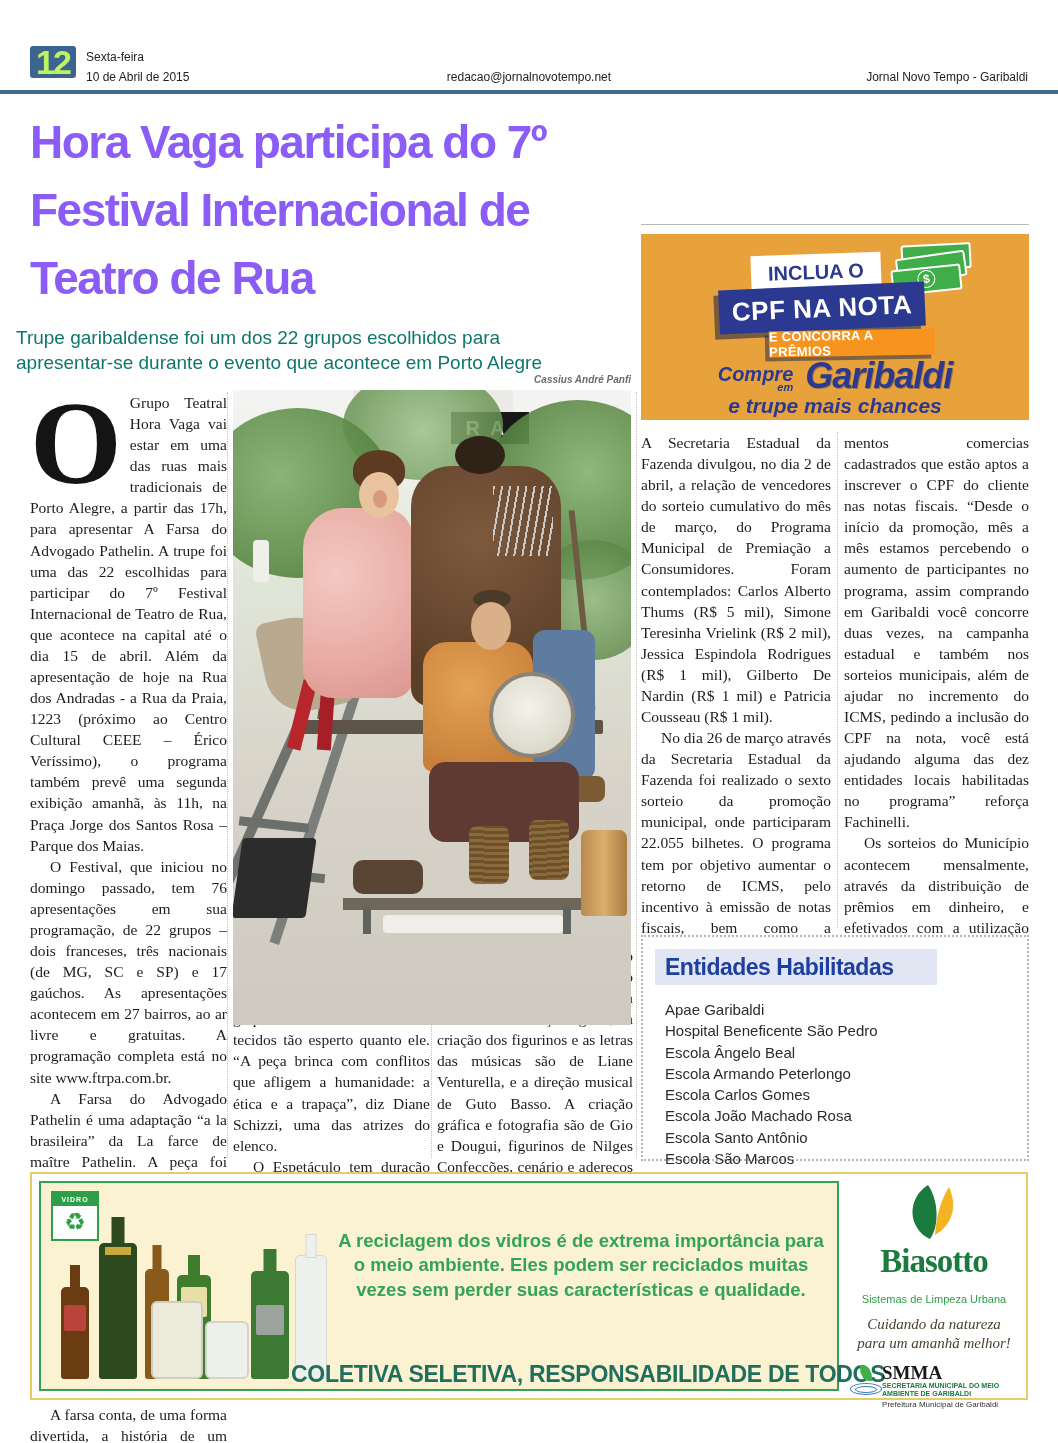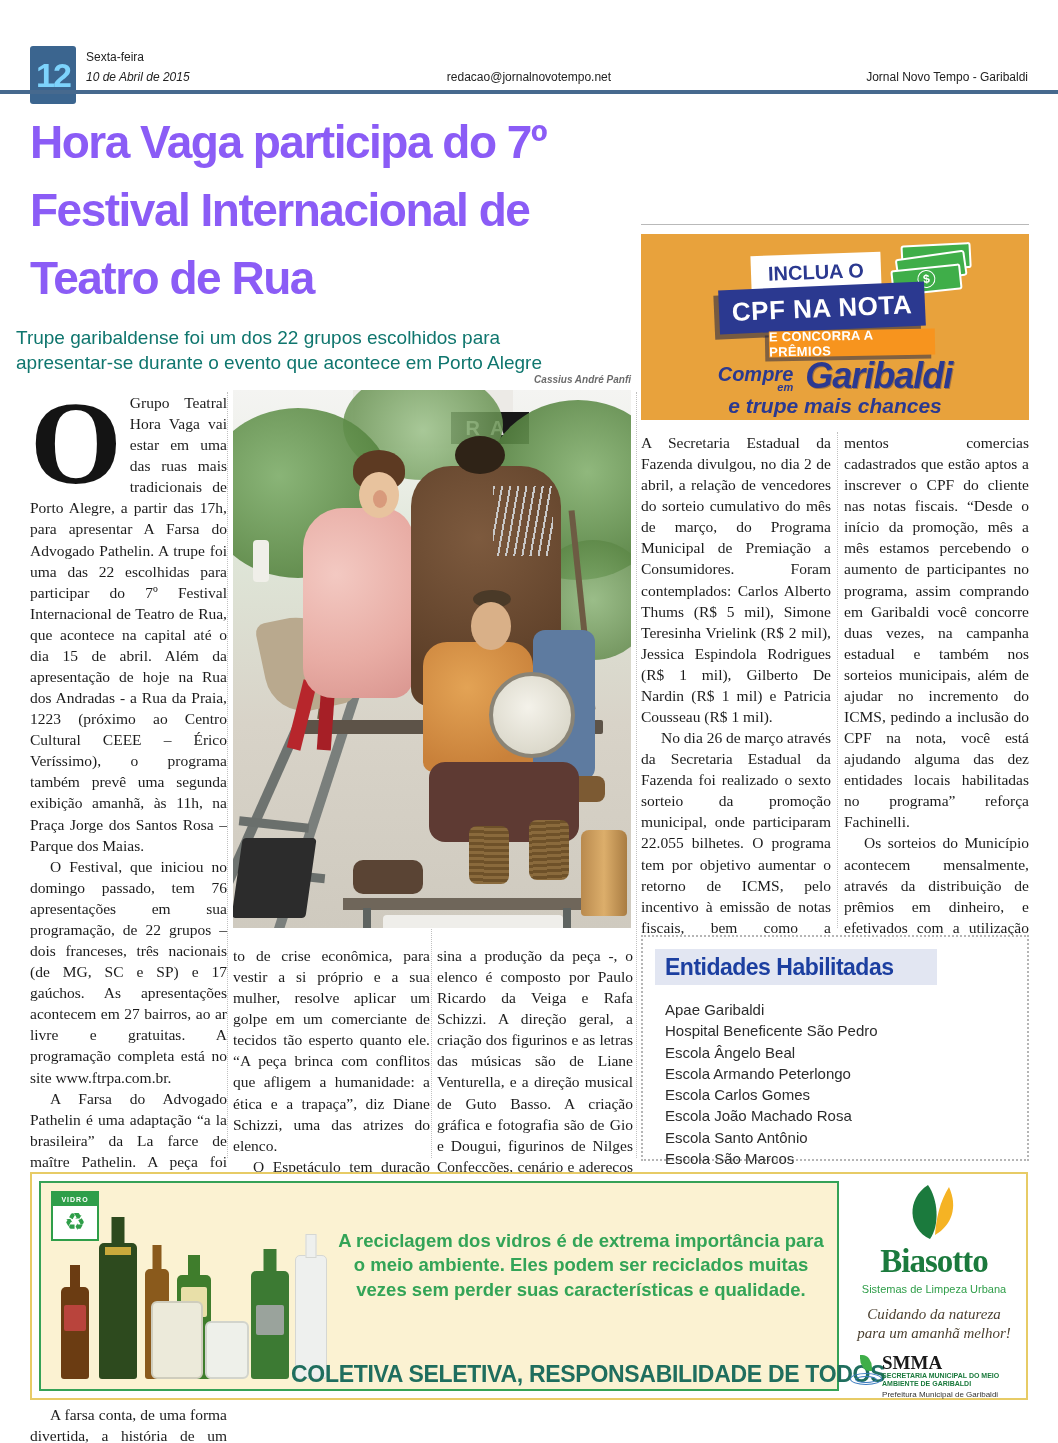--- a/index.html
+++ b/index.html
@@ -4,27 +4,27 @@
 <style>
   * { margin:0; padding:0; box-sizing:border-box; }
   html,body { background:#e8e8e8; }
   .page {
     position:relative; width:1058px; height:1443px; margin:0 auto;
     background:#ffffff; overflow:hidden;
     font-family:"Liberation Sans", sans-serif; color:#111;
   }
   
   .pagenum {
-    position:absolute; left:30px; top:46px; width:46px; height:58px;
-    background:#3b658f; color:#7dd3fc; font-weight:bold; font-size:34px;
+    position:absolute; left:30px; top:46px; width:46px; height:32px;
+    background:#3b658f; color:#bef264; font-weight:bold; font-size:34px;
     display:flex; align-items:center; justify-content:center;
     border-radius:3px; letter-spacing:-2px;
   }
   .hdr-day  { position:absolute; left:86px; top:50px; font-size:12px; color:#222; }
-  .hdr-date { position:absolute; left:86px; top:70px; font-size:12px; color:#222;font-style:italic; }
+  .hdr-date { position:absolute; left:86px; top:70px; font-size:12px; color:#222; }
   .hdr-email{ position:absolute; left:0; right:0; top:70px; text-align:center; font-size:12px; color:#222; }
   .hdr-pub  { position:absolute; right:30px; top:70px; font-size:12px; color:#222; }
   .hdr-rule { position:absolute; left:0; right:0; top:90px; height:4px; background:#46698e; }
 
   
   .headline {
     position:absolute; left:30px; top:108px; width:600px;
     font-size:46px; line-height:1.48; font-weight:bold; color:#8b5cf6;
     letter-spacing:-1.5px;
   }
@@ -53,21 +53,21 @@
   .sep2 { left:431px; top:392px; height:766px; }
   .sep3 { left:636px; top:392px; height:766px; }
   .sep4 { left:837px; top:432px; height:496px; }
 
   
   .photo-credit {
     position:absolute; left:233px; top:374px; width:398px; text-align:right;
     font-size:10px; font-style:italic; color:#6b6b6b; font-weight:bold;
   }
   .photo {
-    position:absolute; left:233px; top:390px; width:398px; height:538px;
+    position:absolute; left:233px; top:390px; width:398px; height:635px;
     overflow:hidden; background:linear-gradient(#f4f4f2 0%, #eef0ea 12%, #dfe6d8 30%, #d8d3c8 62%, #cfcabf 100%);
     z-index:3;
   }
   .ph { position:absolute; }
   .ph-building { left:120px; top:0; width:160px; height:58px; background:#eceae6; }
   .ph-sign { left:218px; top:22px; width:78px; height:32px; background:#181818; color:#dcdcdc;
              font-size:20px; font-weight:bold; letter-spacing:10px; text-align:center; line-height:32px; }
   .ph-fol1 { left:-30px; top:18px; width:190px; height:170px; border-radius:50%;
              background:radial-gradient(circle at 40% 40%, #7fae6b, #55833f 70%); opacity:.9; }
   .ph-fol2 { left:250px; top:10px; width:190px; height:180px; border-radius:50%;
@@ -217,21 +217,21 @@
   .vidros-p1 { position:absolute; left:290px; top:46px; width:500px; text-align:center;
     font-size:18.5px; line-height:1.32; color:#33a457; font-weight:bold; }
   .vidros-p2 { position:absolute; left:268px; top:126px; width:540px; text-align:center;
     font-size:17.5px; line-height:1.3; color:#2f9e49; font-weight:bold; }
   .vidros-footer { position:absolute; left:250px; top:178px; width:546px; text-align:center; white-space:nowrap;
     font-size:23px; font-weight:bold; color:#1f6e5e; letter-spacing:-0.3px; }
 
   .biasotto { position:absolute; left:812px; top:7px; width:180px; height:210px; text-align:center; }
   .bia-logo { margin:2px auto 0; }
   .bia-name { font-family:"Liberation Serif", serif; font-size:33px; font-weight:bold; color:#1b7a3d; line-height:1; letter-spacing:-1px; }
-  .bia-sub { font-size:11px; color:#2f9e49; margin-top:5px; }
+  .bia-sub { font-size:11px; color:#2f9e49; margin-top:15px; }
   .bia-slogan { font-family:"Liberation Serif", serif; font-style:italic; font-size:15px; color:#4a3f2f; margin-top:10px; line-height:1.25; }
   .bia-logos { display:flex; align-items:center; justify-content:center; gap:8px; margin-top:10px; }
   .ripple { position:relative; width:44px; height:26px; }
   .ripple .r { position:absolute; border:1.5px solid #3a7abf; border-radius:50%; }
   .r1 { left:6px; top:10px; width:32px; height:12px; }
   .r2 { left:11px; top:13px; width:22px; height:7px; }
   .ripple .leaf { position:absolute; left:16px; top:-8px; width:12px; height:16px; background:#3fae49; border-radius:0 80% 0 80%; }
   .smma { text-align:left; }
   .smma-name { font-family:"Liberation Serif", serif; font-weight:bold; font-size:19px; color:#1a1a1a; line-height:1; }
   .smma-sub { font-size:7px; color:#1b7a3d; font-weight:bold; line-height:1.2; }

